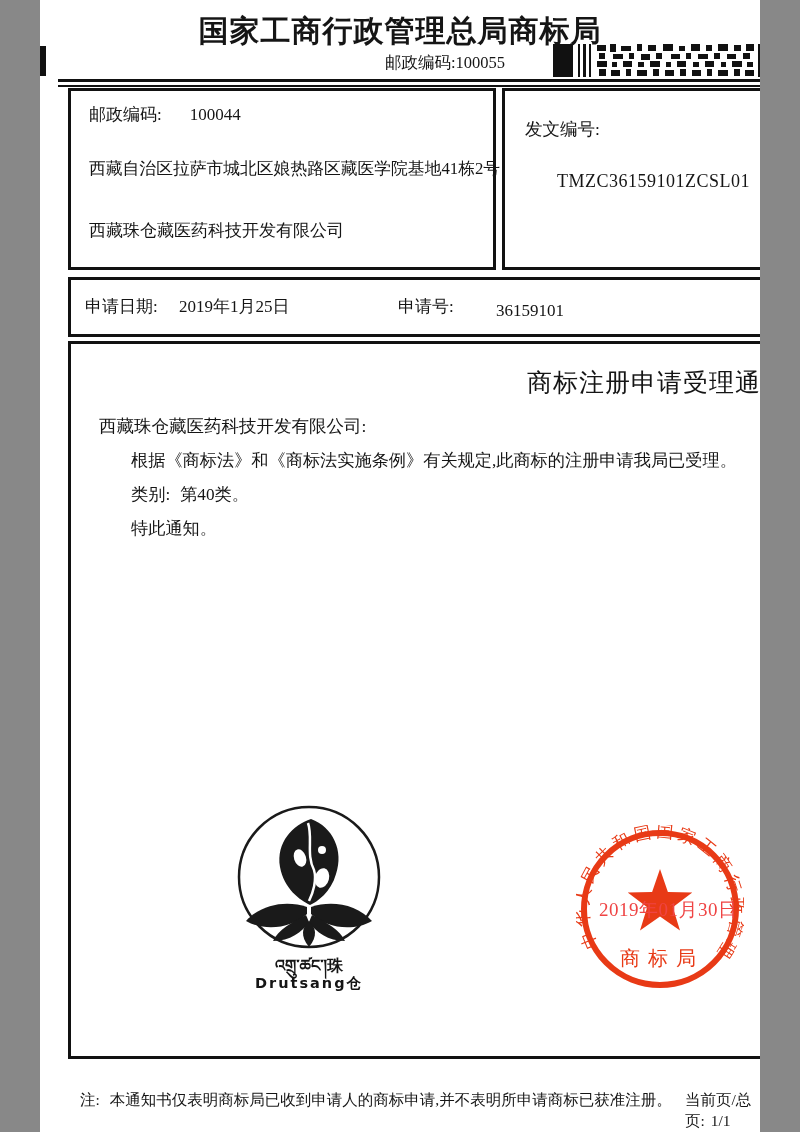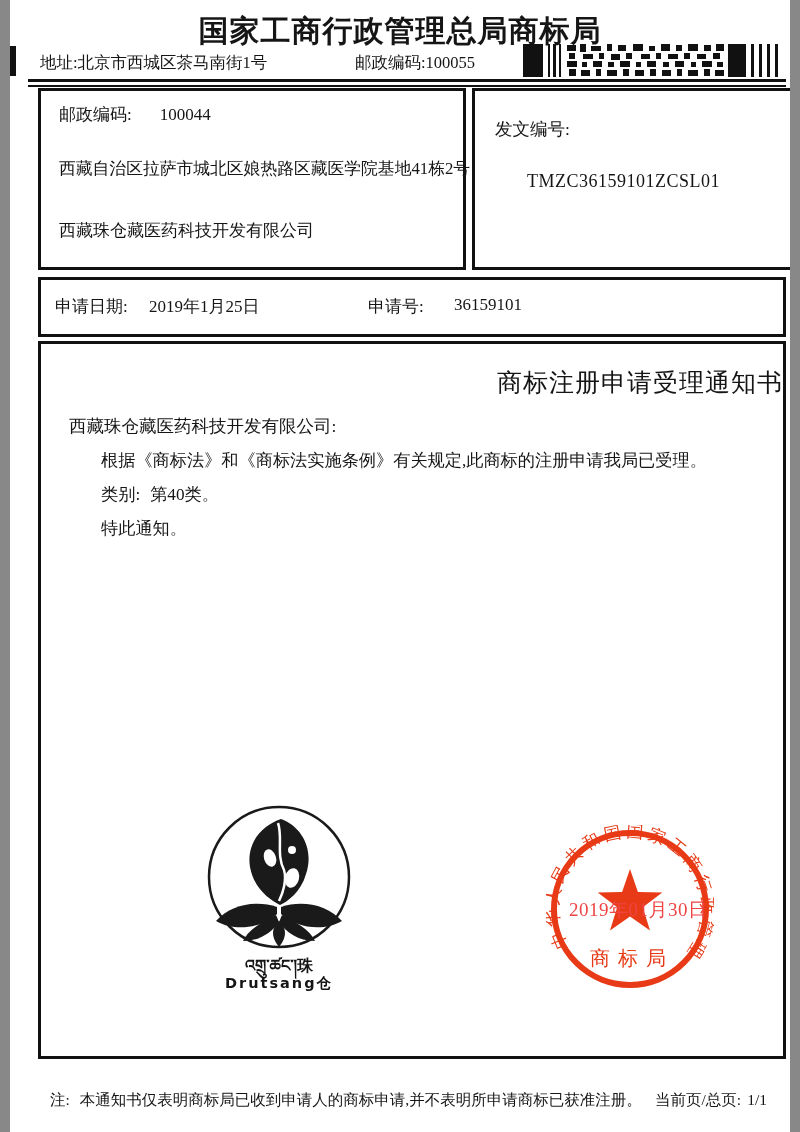--- a/index.html
+++ b/index.html
@@ -1,17 +1,17 @@
 <!DOCTYPE html>
 <html><head>
 <meta charset="utf-8">
 <style>
   html,body{margin:0;padding:0;background:#888;}
   .page{
-    position:relative;width:780px;height:1132px;background:#ffffff;
+    position:relative;width:720px;height:1132px;background:#ffffff;
     font-family:"Liberation Serif","DejaVu Serif",serif;color:#151515;
     overflow:hidden;margin:0 auto;
   }
   .abs{position:absolute;}
   
   .doc-title{left:0;right:0;top:11px;text-align:center;font-size:30px;font-weight:bold;letter-spacing:1px;}
   .addr-line{top:52px;left:30px;font-size:16.5px;}
   .postal-line{top:52px;left:345px;font-size:16.5px;}
   .edge-mark{left:0;top:46px;width:6px;height:30px;background:#111;}
   .barcode{left:513px;top:44px;}
@@ -22,21 +22,21 @@
   .dispatch-box{left:462px;top:88px;width:318px;height:176px;}
   .app-box{left:28px;top:277px;width:742px;height:54px;}
   .main-box{left:28px;top:341px;width:742px;height:712px;}
   .recipient-box .row1{left:18px;top:12px;font-size:17px;}
   .recipient-box .row1 .val{margin-left:28px;}
   .recipient-box .addr{left:18px;top:66px;font-size:16.8px;white-space:nowrap;}
   .recipient-box .company{left:18px;top:128px;font-size:17px;}
   .dispatch-box .label{left:20px;top:26px;font-size:17.5px;}
   .dispatch-box .number{left:52px;top:80px;font-size:18px;letter-spacing:.5px;}
   .app-box .cell{top:15px;font-size:17px;}
-  .c1{left:14px;} .c2{left:108px;} .c3{left:327px;} .c4{left:413px;}
+  .c1{left:14px;} .c2{left:108px;} .c3{left:327px;} .c4{left:425px;margin-top:6px;}
   
   .notice-title{left:8px;right:0;top:22px;text-align:right;font-size:25px;letter-spacing:1px;}
   .salutation{left:28px;top:70px;font-size:17.5px;}
   .notice-body{left:60px;top:104px;font-size:17.2px;}
   .category-line{left:60px;top:138px;font-size:17.2px;}
   .closing-line{left:60px;top:172px;font-size:17.2px;}
   
   .logo-block{left:150px;top:459px;width:176px;text-align:center;}
   .logo-tibetan{font-size:16px;font-weight:bold;margin-top:2px;line-height:18px;}
   .logo-latin{font-family:"DejaVu Sans","Liberation Sans",sans-serif;font-size:14.5px;font-weight:bold;letter-spacing:2px;line-height:17px;}
@@ -48,21 +48,20 @@
   .footer-note{left:40px;top:1090px;font-size:15.5px;}
   .page-indicator{left:645px;top:1090px;font-size:15.5px;}
   .sp{display:inline-block;width:10px;}
 </style>
 </head>
 <body>
 
 <div class="page">
 
   <div class="abs doc-title">国家工商行政管理总局商标局</div>
-  <div class="abs addr-line">地址:北京市西城区茶马南街1号</div>
   <div class="abs postal-line">邮政编码:100055</div>
   <div class="abs edge-mark"></div>
 
   <div class="abs barcode">
     <svg width="258" height="33" viewBox="0 0 258 33">
       <g fill="#111">
         <rect x="0" y="0" width="20" height="33"></rect>
         <rect x="25" y="0" width="2" height="33"></rect>
         <rect x="30" y="0" width="3" height="33"></rect>
         <rect x="36" y="0" width="2" height="33"></rect>

